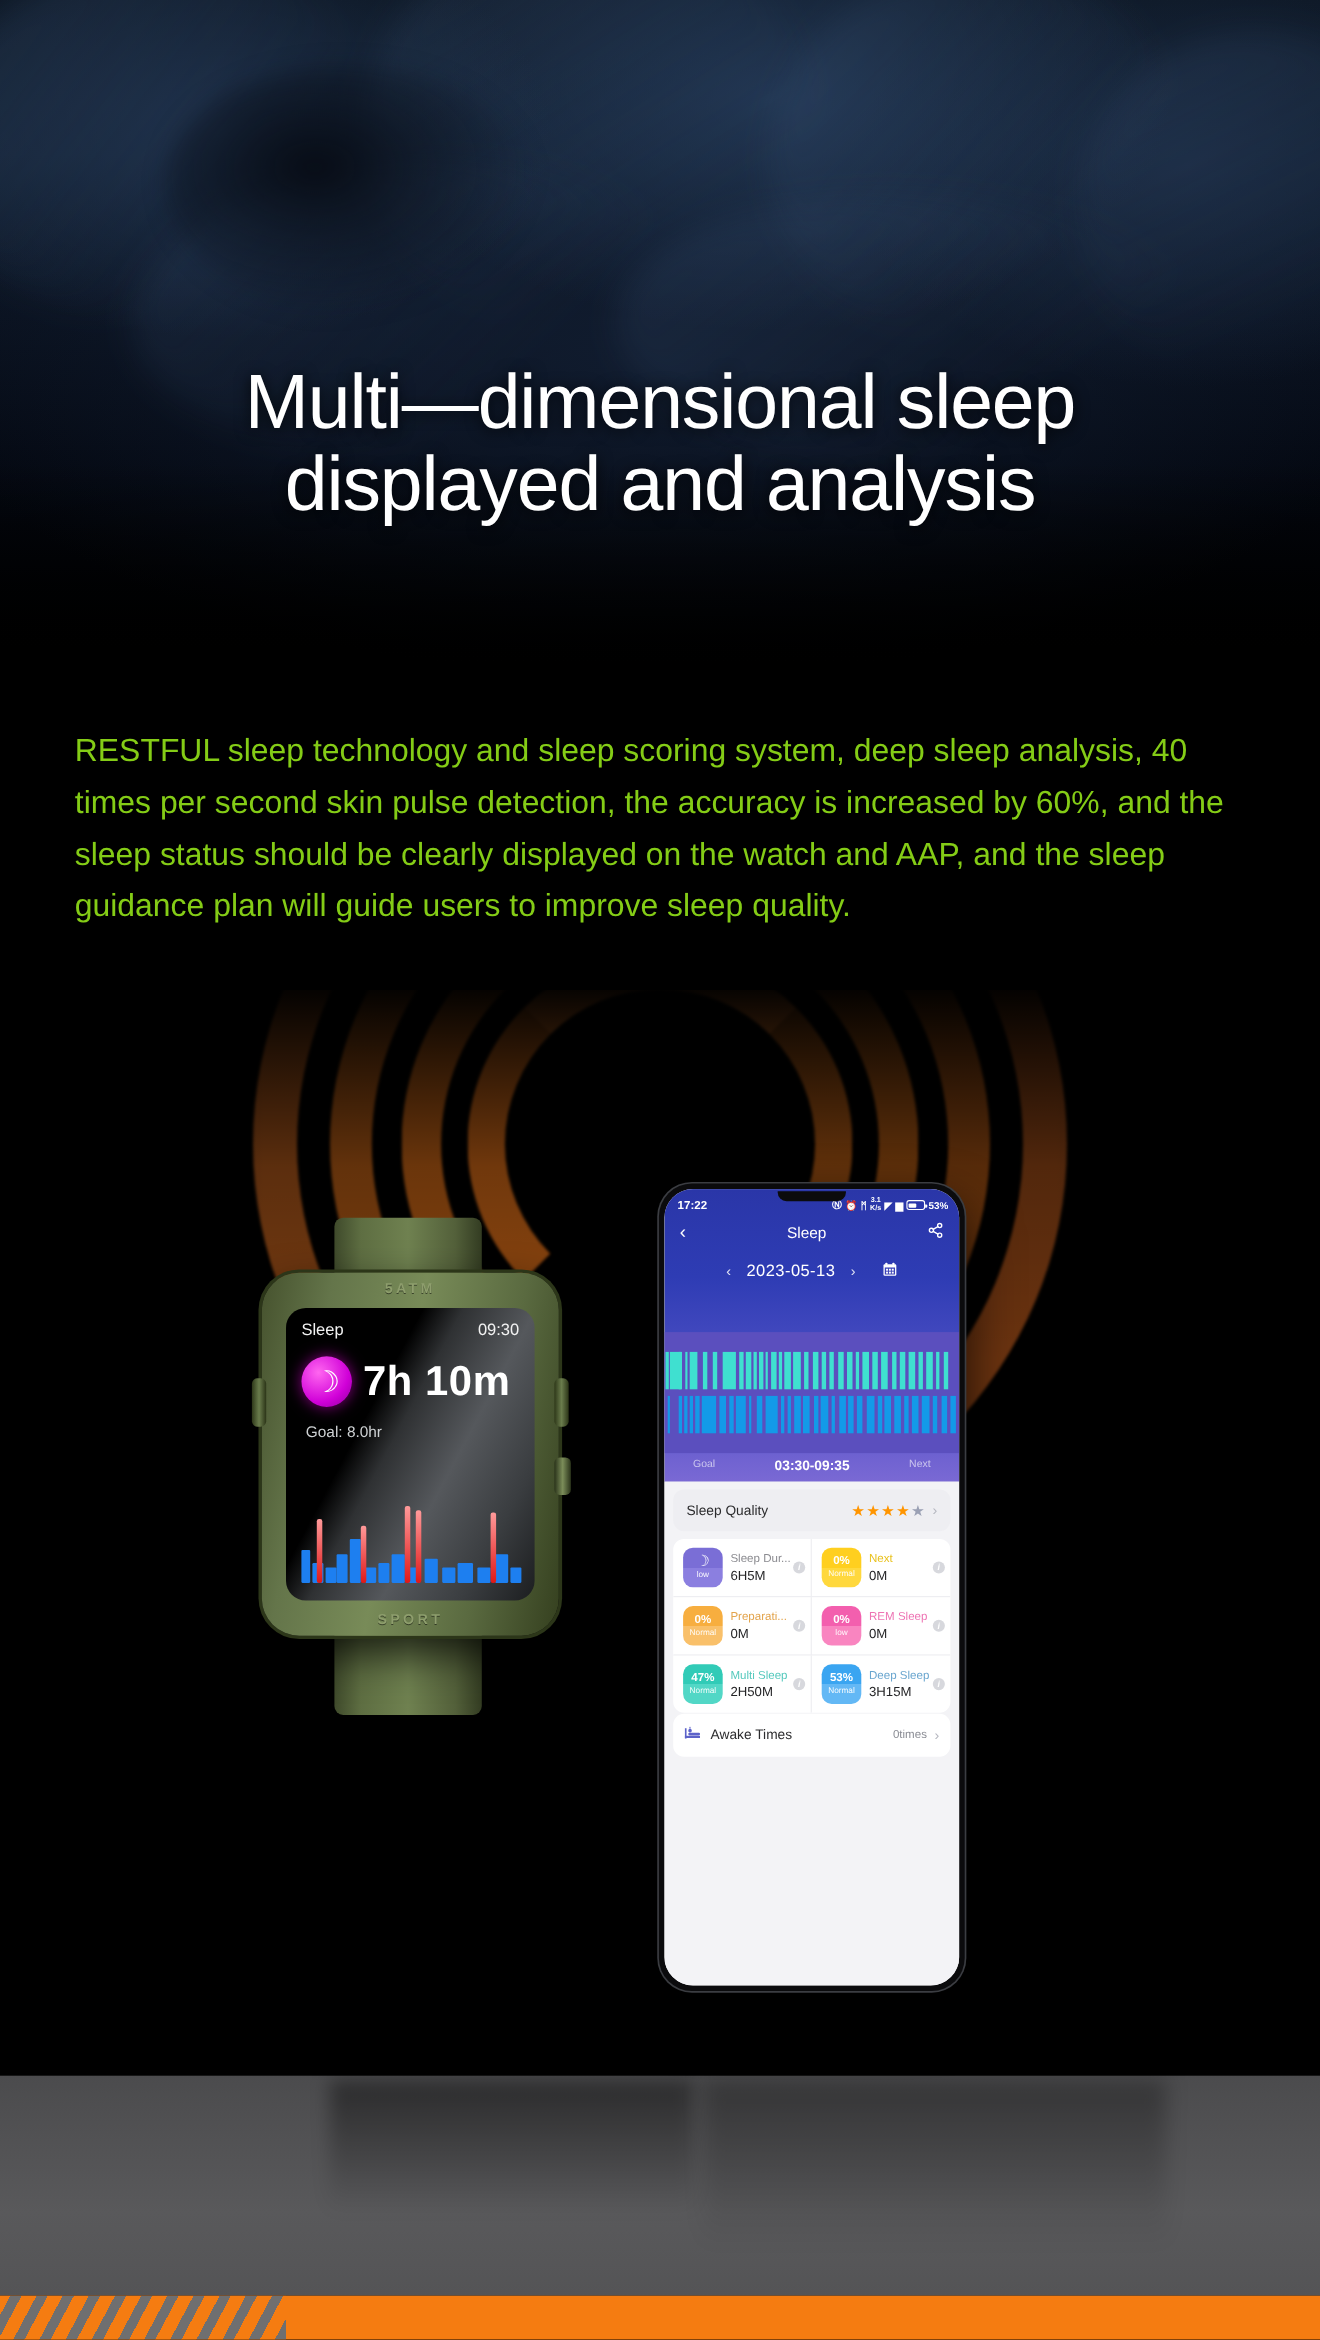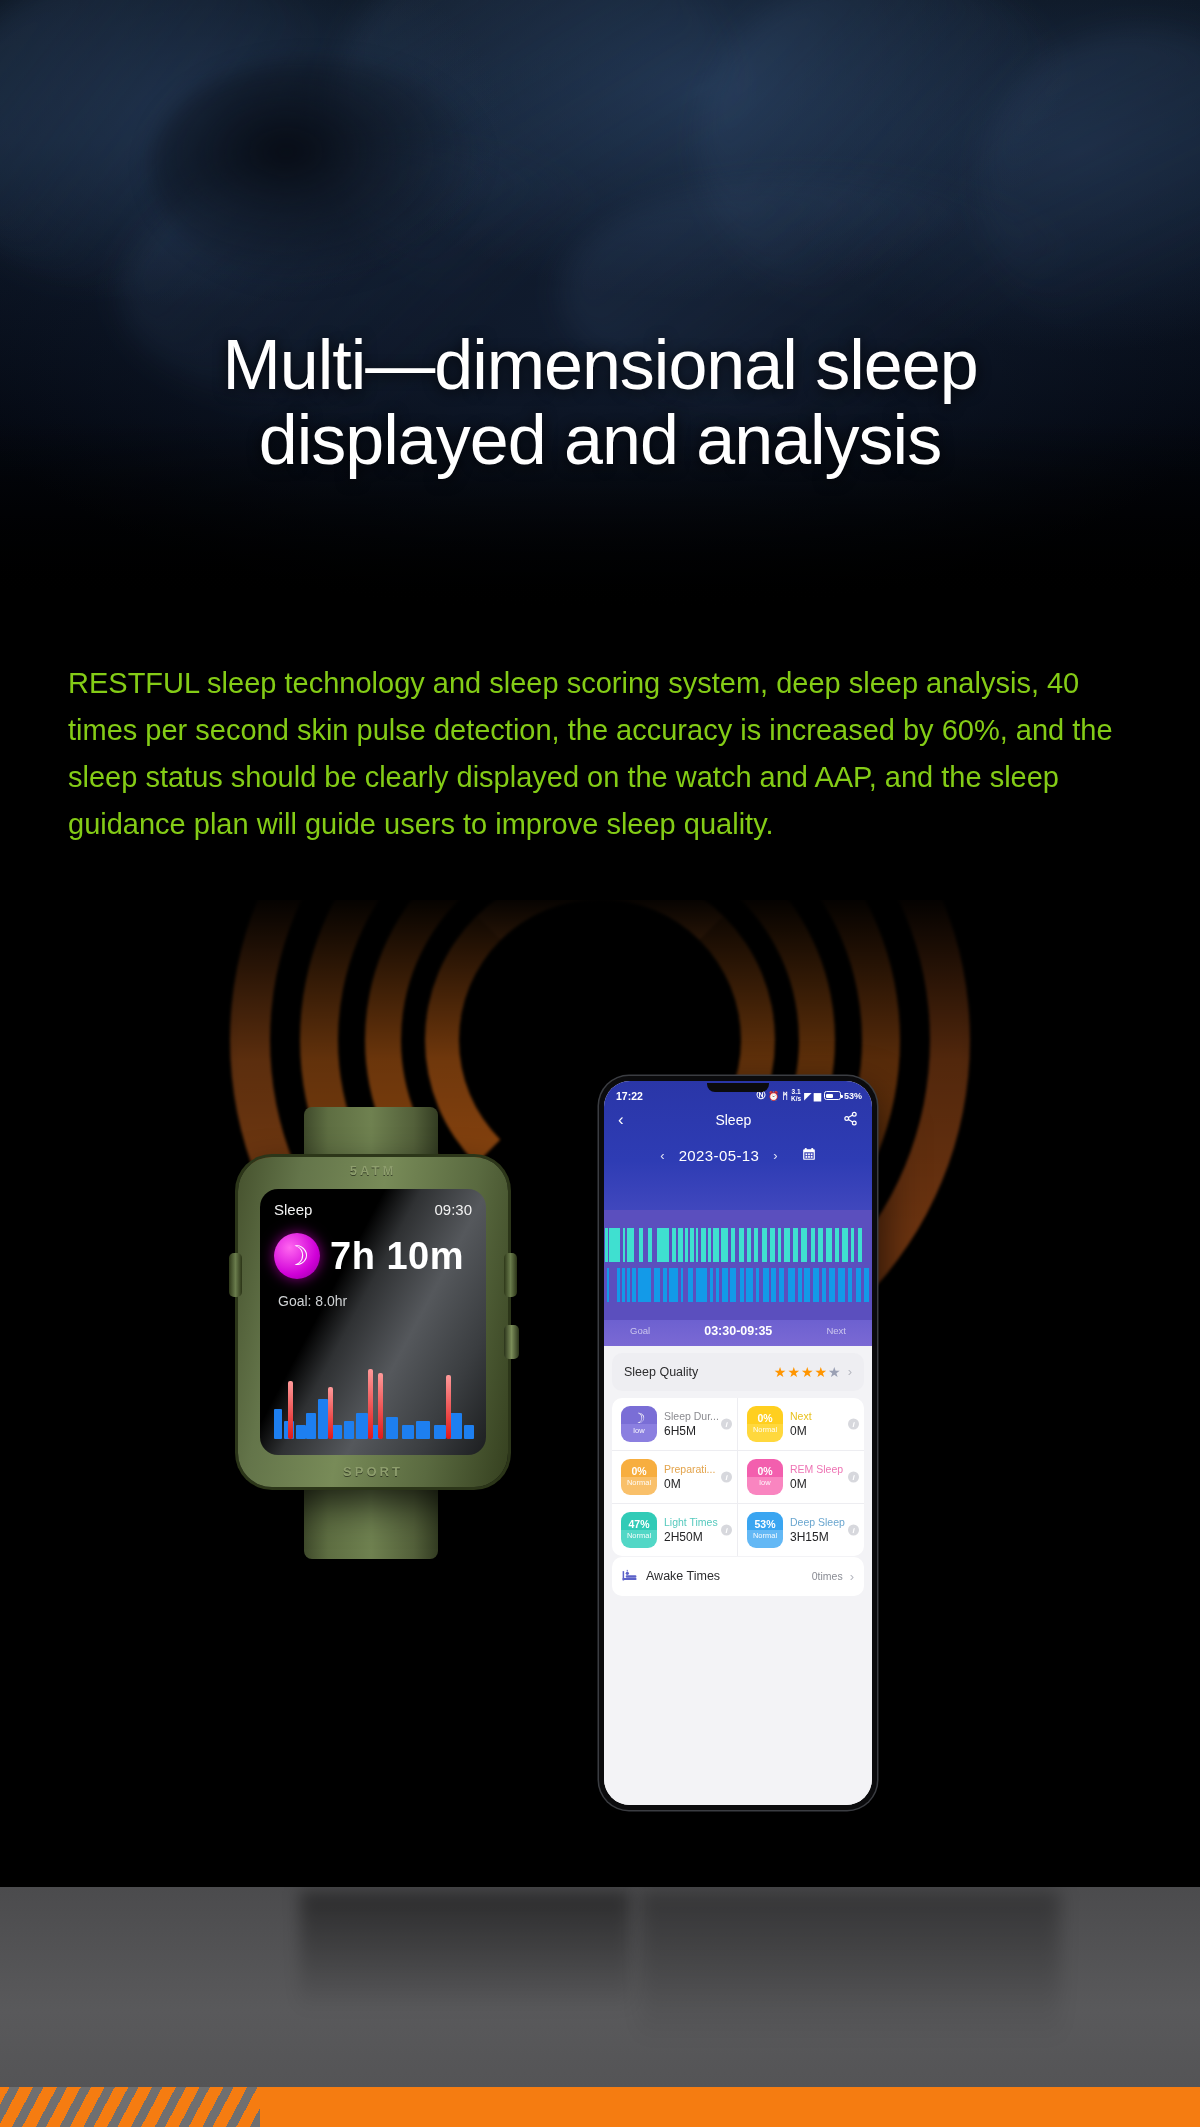--- a/index.html
+++ b/index.html
@@ -540,21 +540,21 @@
               <div class="cell-val">0M</div>
             </div>
             <div class="info-i">i</div>
           </div>
           <div class="cell">
             <div class="badge" style="background: linear-gradient(rgb(49, 203, 183) 0%, rgb(49, 203, 183) 50%, rgb(82, 215, 198) 50%, rgb(82, 215, 198) 100%);">
               <div class="pct">47%</div>
               <div class="lvl">Normal</div>
             </div>
             <div class="cell-txt">
-              <div class="cell-name" style="color: rgb(85, 201, 189);">Light Times</div>
+              <div class="cell-name" style="color: rgb(85, 201, 189);">Multi Sleep</div>
               <div class="cell-val">2H50M</div>
             </div>
             <div class="info-i">i</div>
           </div>
           <div class="cell">
             <div class="badge" style="background: linear-gradient(rgb(58, 165, 241) 0%, rgb(58, 165, 241) 50%, rgb(99, 184, 245) 50%, rgb(99, 184, 245) 100%);">
               <div class="pct">53%</div>
               <div class="lvl">Normal</div>
             </div>
             <div class="cell-txt">

